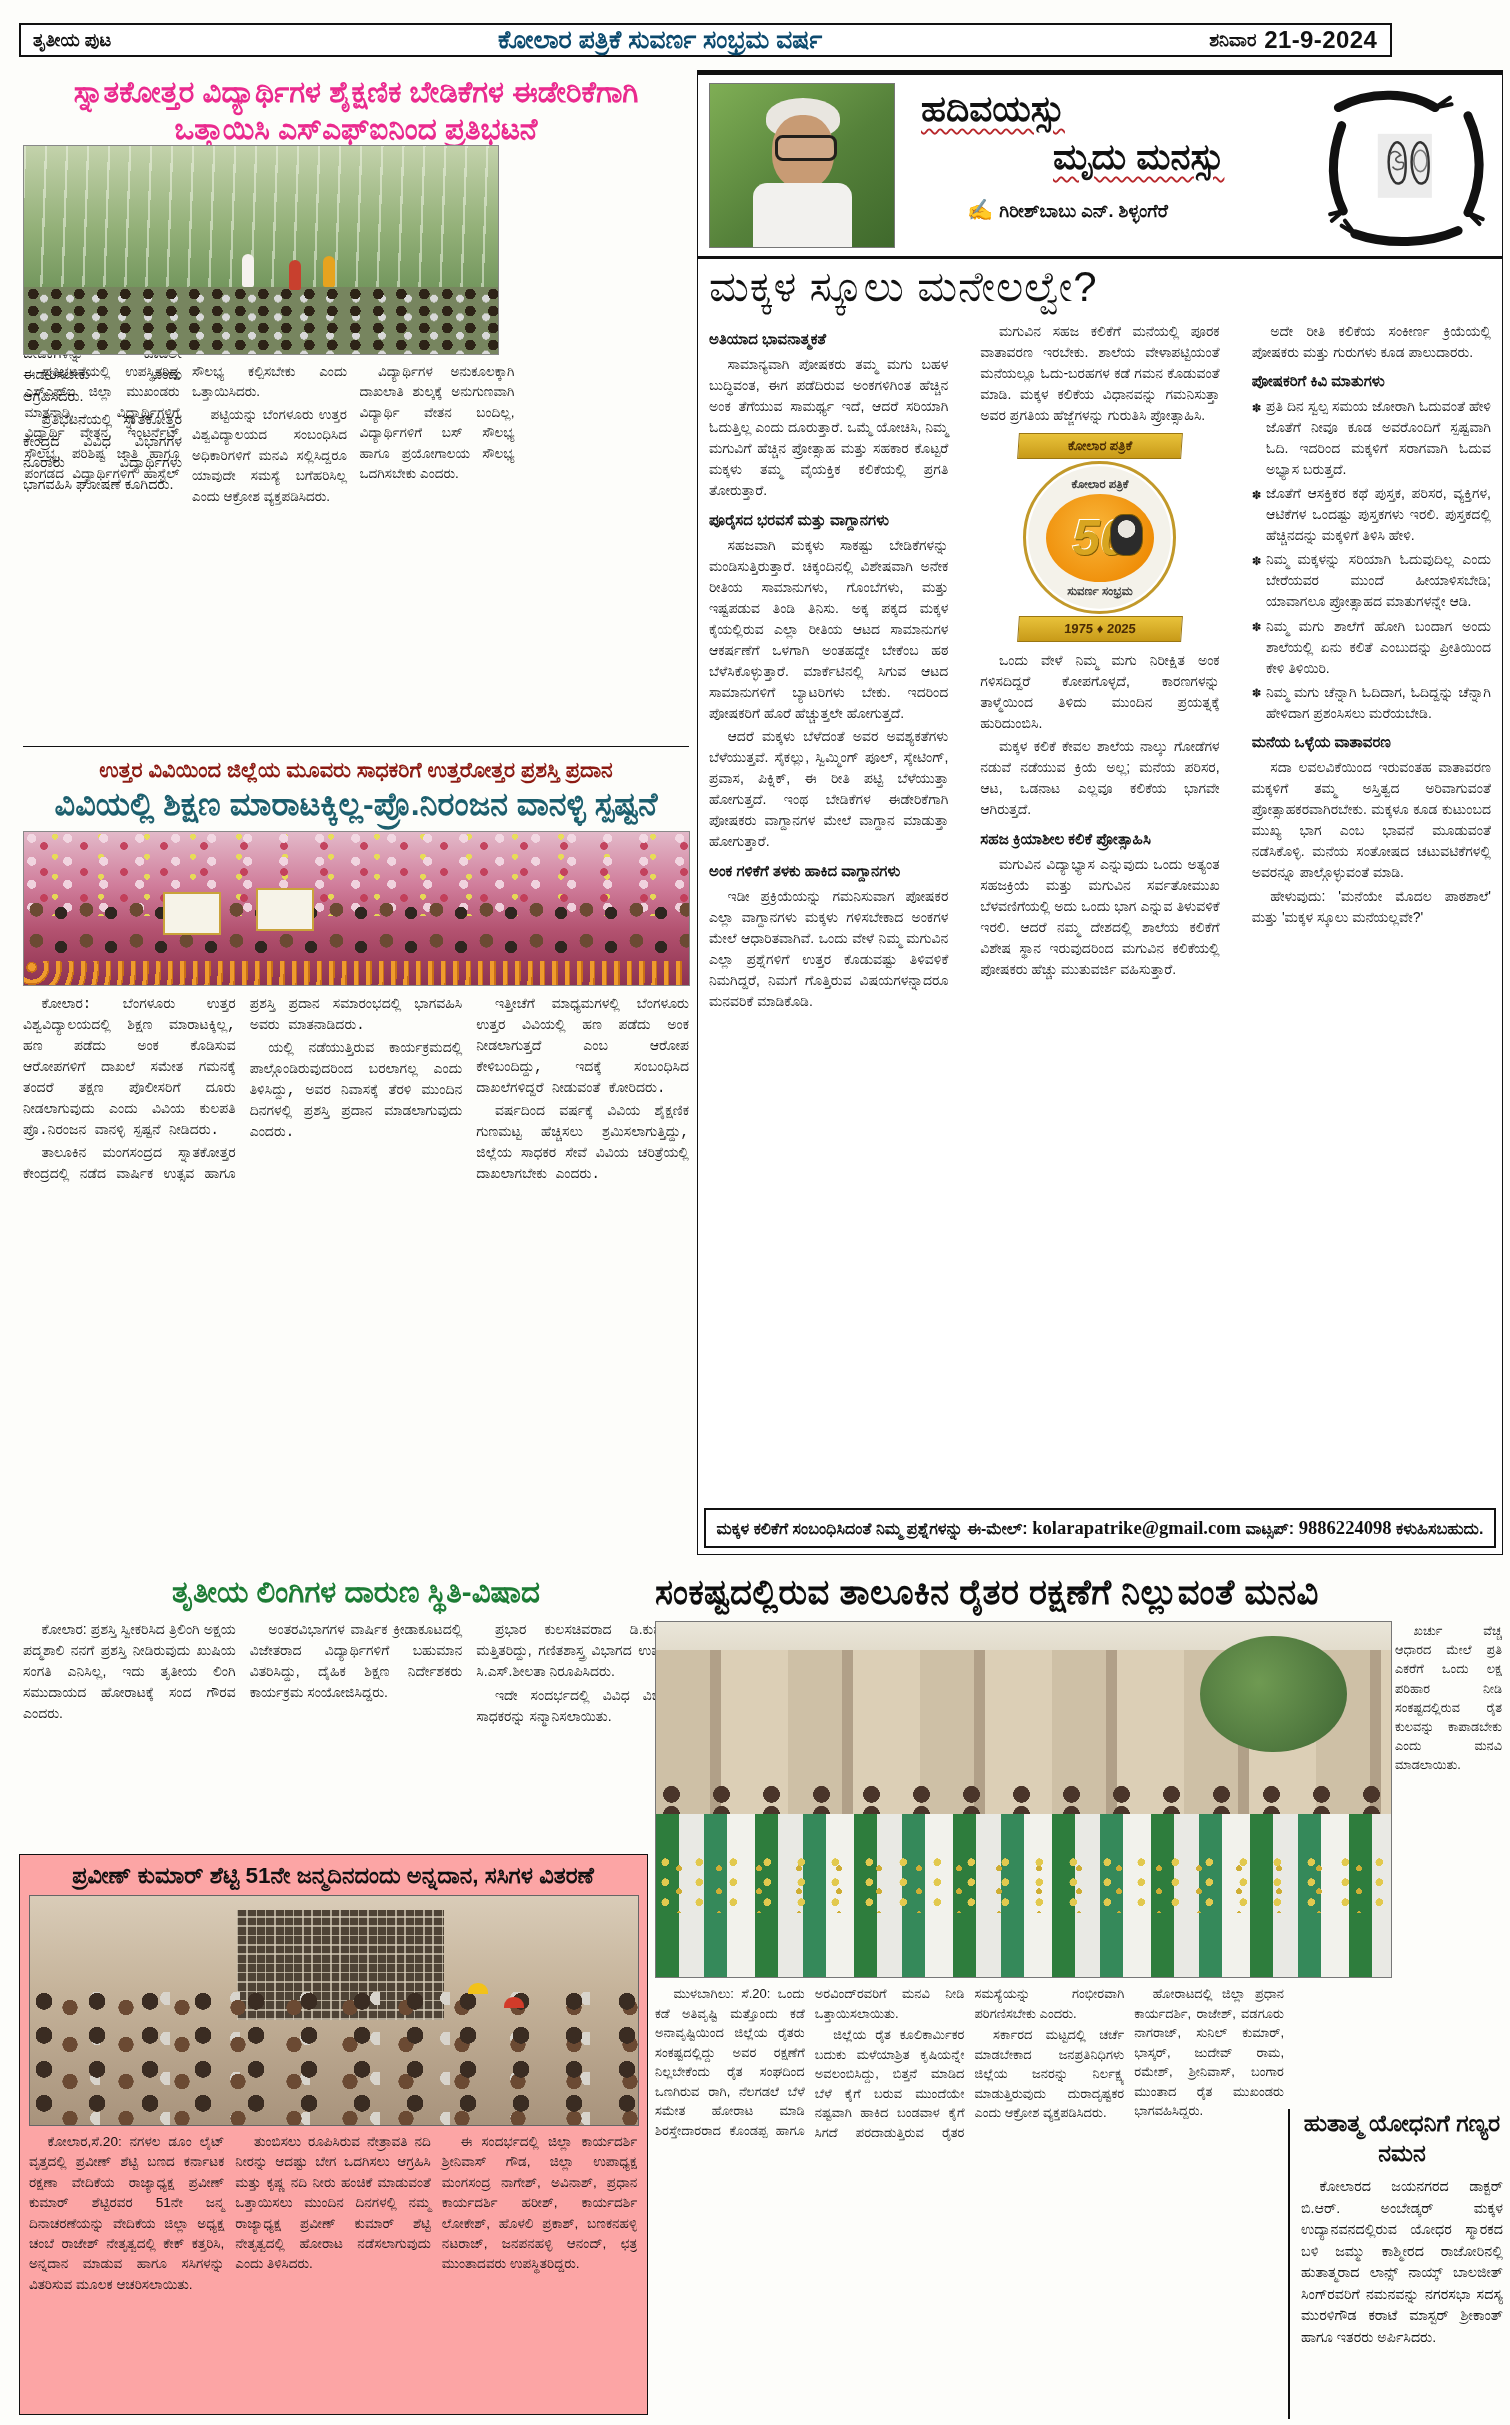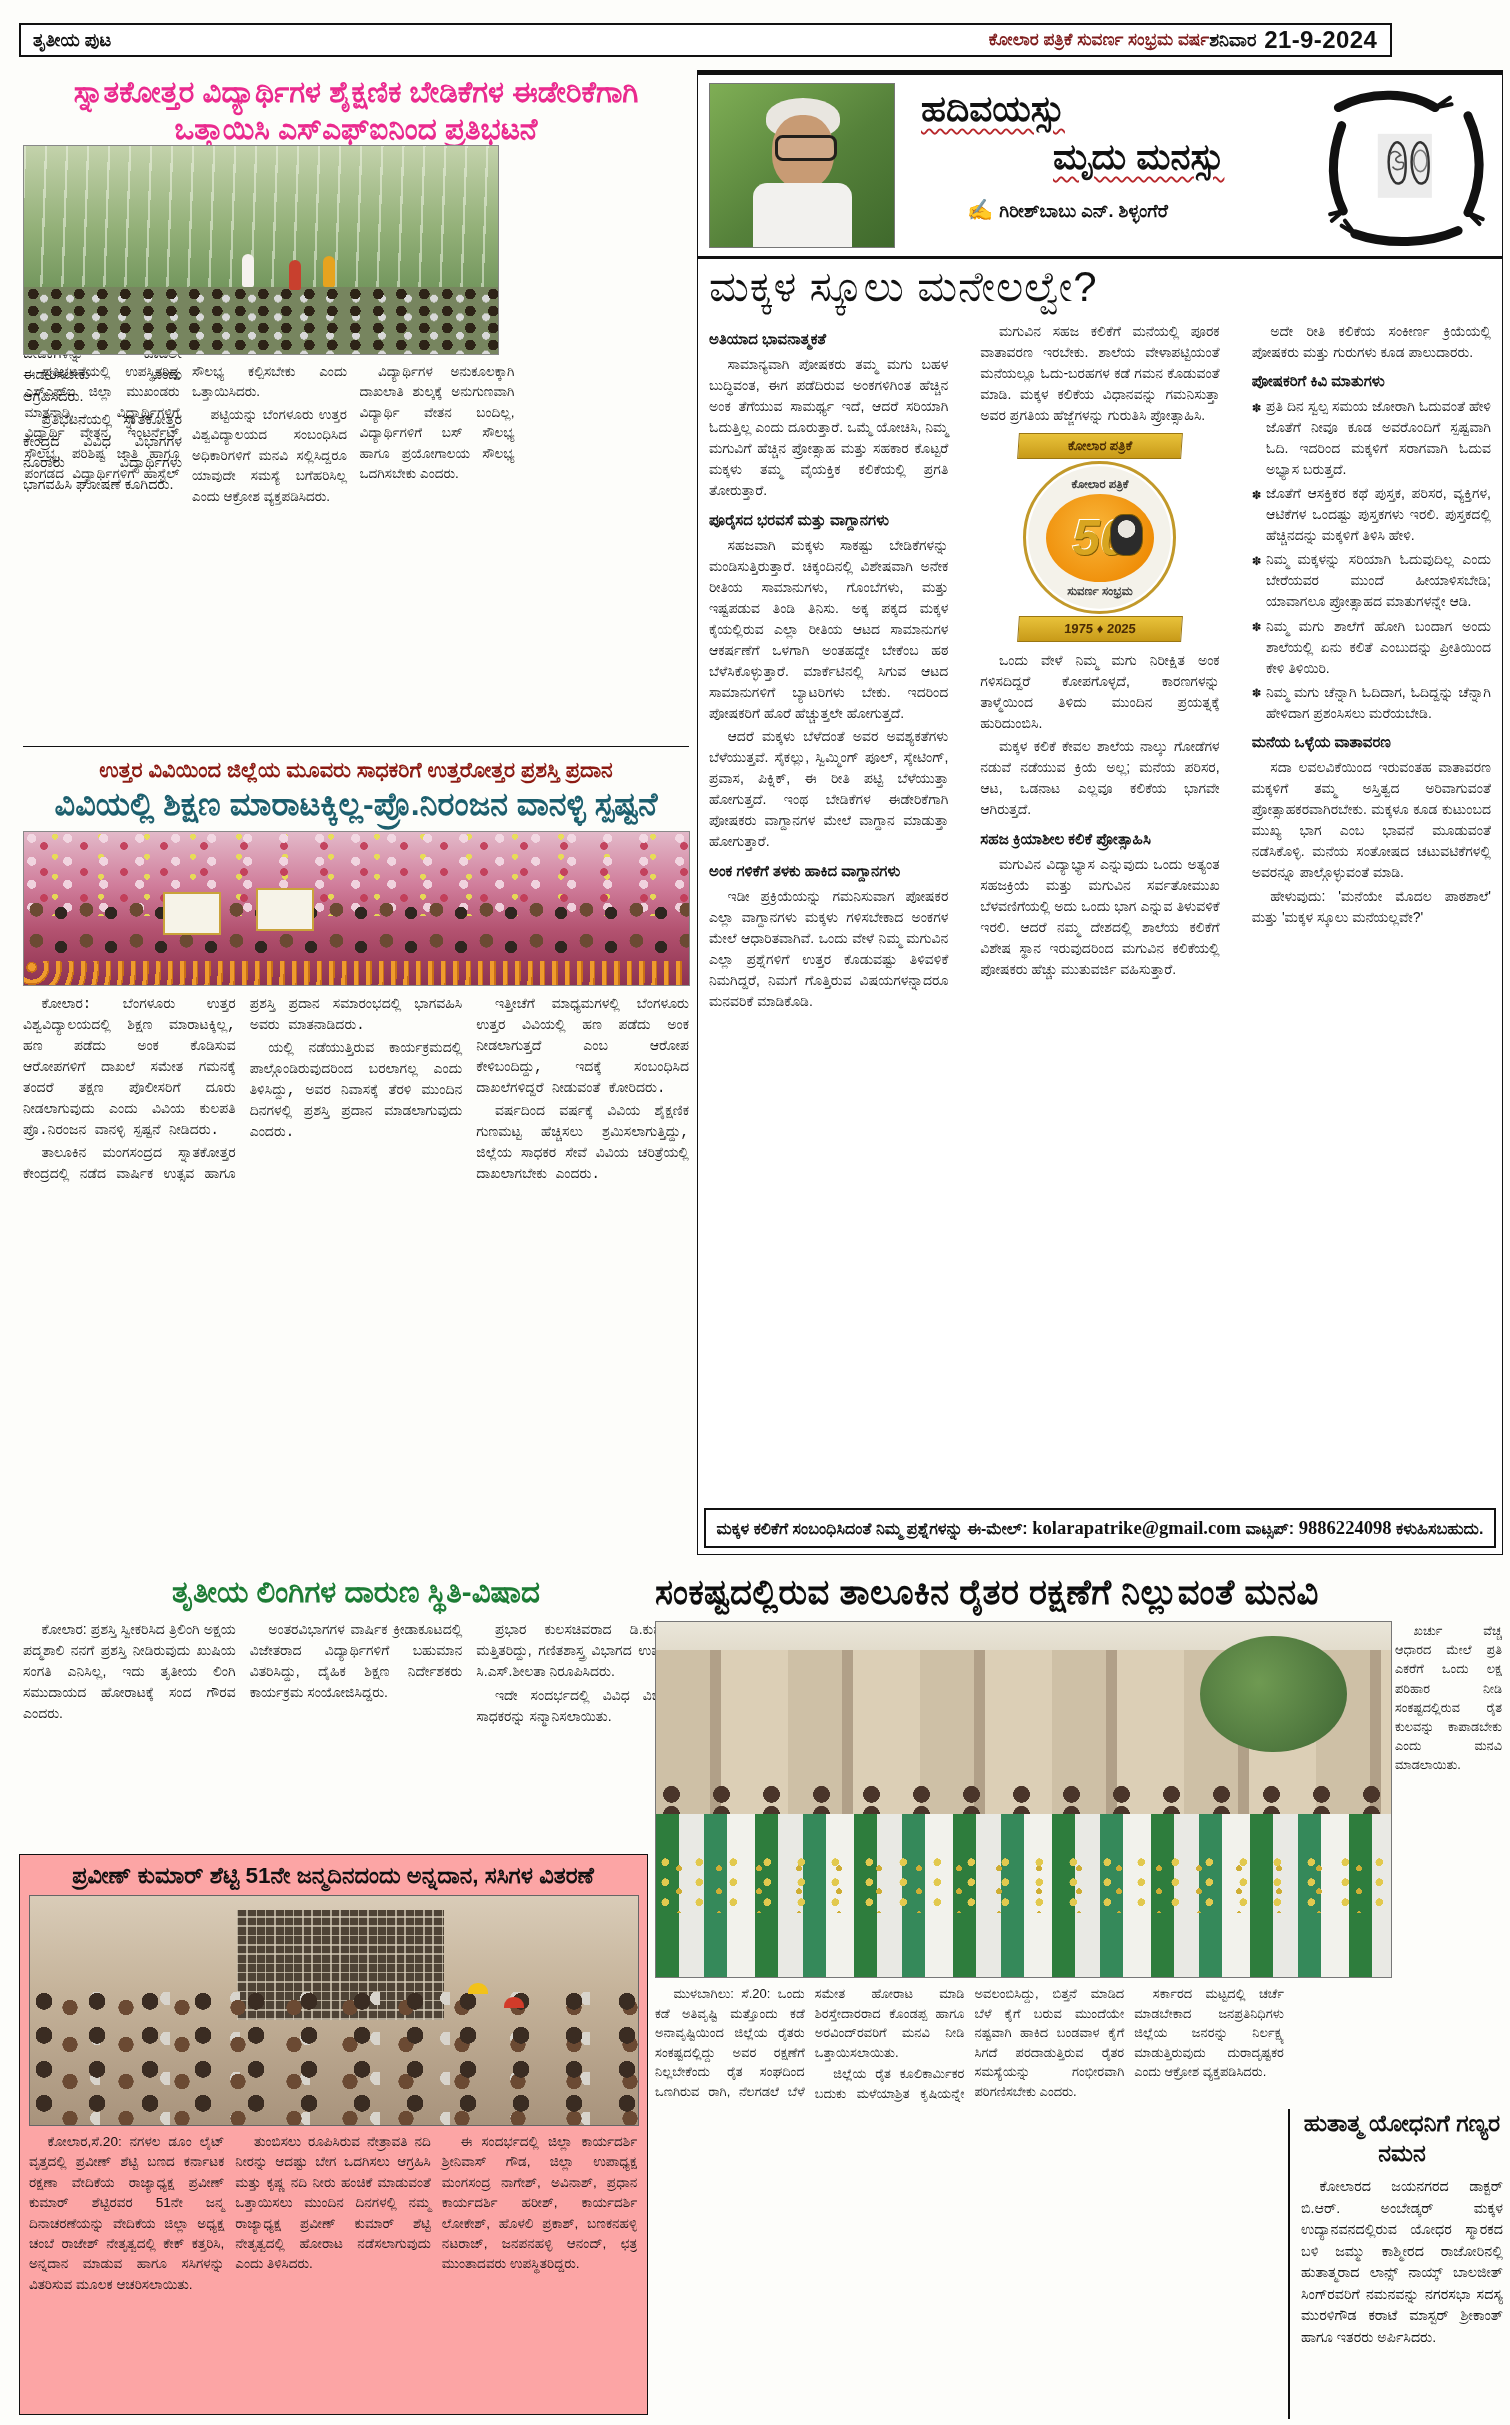--- a/index.html
+++ b/index.html
@@ -4,21 +4,21 @@
 <style>
   html,body{margin:0;padding:0;background:#e9e9e6;}
   .page{position:relative;width:1510px;height:2426px;background:#fdfdfa;margin:0 auto;
         font-family:"Liberation Sans",sans-serif;color:#121212;overflow:hidden;}
   .abs{position:absolute;}
   .just{text-align:justify;}
   
   #masthead{left:18.6px;top:23px;width:1373px;height:34px;border:2.3px solid #111;
             display:flex;align-items:center;padding:0 12.4px;box-sizing:border-box;background:#fff;}
   #masthead .pg{font-weight:bold;font-size:18px;}
-  #masthead .cen{flex:1;text-align:right;font-weight:bold;font-size:17px;color:#7f1d1d;}
+  #masthead .cen{flex:1;text-align:center;font-weight:bold;font-size:25px;color:#0c4a6e;}
   #masthead .day{font-weight:bold;font-size:18px;margin-right:7.7px;}
   #masthead .date{font-weight:800;font-size:24px;letter-spacing:0.4px;}
   
   .bodytext p{margin:0 0 2.3px;text-indent:18.6px;line-height:1.5;}
   .subhead{font-weight:800;margin:7.7px 0 3.1px;text-indent:0 !important;}
   
   #art-sfi{left:23px;top:74px;width:666px;height:666px;}
   .headline-pink{color:#ea2a8e;font-weight:800;font-size:29.4px;line-height:1.25;text-align:center;}
   .sfi-photo{left:0;top:71px;width:474px;height:208px;border:0.8px solid #888;
      background:linear-gradient(180deg,#c3d2ab 0%,#93b078 40%,#74975e 68%,#5d814b 100%);overflow:hidden;}
@@ -323,20 +323,21 @@
     <div class="farmers-row"></div>
     <div class="cropsF"></div>
   </div>
   <div id="farmers-side" class="abs bodytext just">
     <p>ಖರ್ಚು ವೆಚ್ಚ ಆಧಾರದ ಮೇಲೆ ಪ್ರತಿ ಎಕರೆಗೆ ಒಂದು ಲಕ್ಷ ಪರಿಹಾರ ನೀಡಿ ಸಂಕಷ್ಟದಲ್ಲಿರುವ ರೈತ ಕುಲವನ್ನು ಕಾಪಾಡಬೇಕು ಎಂದು ಮನವಿ ಮಾಡಲಾಯಿತು.</p>
   </div>
   <div id="farmers-body" class="abs bodytext just">
     <p>ಮುಳಬಾಗಿಲು: ಸೆ.20: ಒಂದು ಕಡೆ ಅತಿವೃಷ್ಟಿ ಮತ್ತೊಂದು ಕಡೆ ಅನಾವೃಷ್ಟಿಯಿಂದ ಜಿಲ್ಲೆಯ ರೈತರು ಸಂಕಷ್ಟದಲ್ಲಿದ್ದು ಅವರ ರಕ್ಷಣೆಗೆ ನಿಲ್ಲಬೇಕೆಂದು ರೈತ ಸಂಘದಿಂದ ಒಣಗಿರುವ ರಾಗಿ, ನೆಲಗಡಲೆ ಬೆಳೆ ಸಮೇತ ಹೋರಾಟ ಮಾಡಿ ಶಿರಸ್ತೇದಾರರಾದ ಕೊಂಡಪ್ಪ ಹಾಗೂ ಅರವಿಂದ್‌ರವರಿಗೆ ಮನವಿ ನೀಡಿ ಒತ್ತಾಯಿಸಲಾಯಿತು.</p>
     <p>ಜಿಲ್ಲೆಯ ರೈತ ಕೂಲಿಕಾರ್ಮಿಕರ ಬದುಕು ಮಳೆಯಾಶ್ರಿತ ಕೃಷಿಯನ್ನೇ ಅವಲಂಬಿಸಿದ್ದು, ಬಿತ್ತನೆ ಮಾಡಿದ ಬೆಳೆ ಕೈಗೆ ಬರುವ ಮುಂದೆಯೇ ನಷ್ಟವಾಗಿ ಹಾಕಿದ ಬಂಡವಾಳ ಕೈಗೆ ಸಿಗದೆ ಪರದಾಡುತ್ತಿರುವ ರೈತರ ಸಮಸ್ಯೆಯನ್ನು ಗಂಭೀರವಾಗಿ ಪರಿಗಣಿಸಬೇಕು ಎಂದರು.</p>
     <p>ಸರ್ಕಾರದ ಮಟ್ಟದಲ್ಲಿ ಚರ್ಚೆ ಮಾಡಬೇಕಾದ ಜನಪ್ರತಿನಿಧಿಗಳು ಜಿಲ್ಲೆಯ ಜನರನ್ನು ನಿರ್ಲಕ್ಷ್ಯ ಮಾಡುತ್ತಿರುವುದು ದುರಾದೃಷ್ಟಕರ ಎಂದು ಆಕ್ರೋಶ ವ್ಯಕ್ತಪಡಿಸಿದರು.</p>
+    <p>ಹೋರಾಟದಲ್ಲಿ ಜಿಲ್ಲಾ ಪ್ರಧಾನ ಕಾರ್ಯದರ್ಶಿ, ರಾಜೇಶ್, ವಡಗೂರು ನಾಗರಾಜ್, ಸುನಿಲ್ ಕುಮಾರ್, ಭಾಸ್ಕರ್, ಜುದೇವ್ ರಾಮ, ರಮೇಶ್, ಶ್ರೀನಿವಾಸ್, ಬಂಗಾರ ಮುಂತಾದ ರೈತ ಮುಖಂಡರು ಭಾಗವಹಿಸಿದ್ದರು.</p>
   </div>
 
   <div id="art-martyr" class="abs">
     <div class="headline-martyr">ಹುತಾತ್ಮ ಯೋಧನಿಗೆ ಗಣ್ಯರ ನಮನ</div>
     <div class="martyr-body bodytext just">
       <p>ಕೋಲಾರದ ಜಯನಗರದ ಡಾಕ್ಟರ್ ಬಿ.ಆರ್. ಅಂಬೇಡ್ಕರ್ ಮಕ್ಕಳ ಉದ್ಯಾನವನದಲ್ಲಿರುವ ಯೋಧರ ಸ್ಮಾರಕದ ಬಳಿ ಜಮ್ಮು ಕಾಶ್ಮೀರದ ರಾಜೋರಿನಲ್ಲಿ ಹುತಾತ್ಮರಾದ ಲಾನ್ಸ್ ನಾಯ್ಕ್ ಬಾಲಜೀತ್ ಸಿಂಗ್‌ರವರಿಗೆ ನಮನವನ್ನು ನಗರಸಭಾ ಸದಸ್ಯ ಮುರಳಿಗೌಡ ಕರಾಟೆ ಮಾಸ್ಟರ್ ಶ್ರೀಕಾಂತ್ ಹಾಗೂ ಇತರರು ಅರ್ಪಿಸಿದರು.</p>
     </div>
   </div>
 
 </div>

